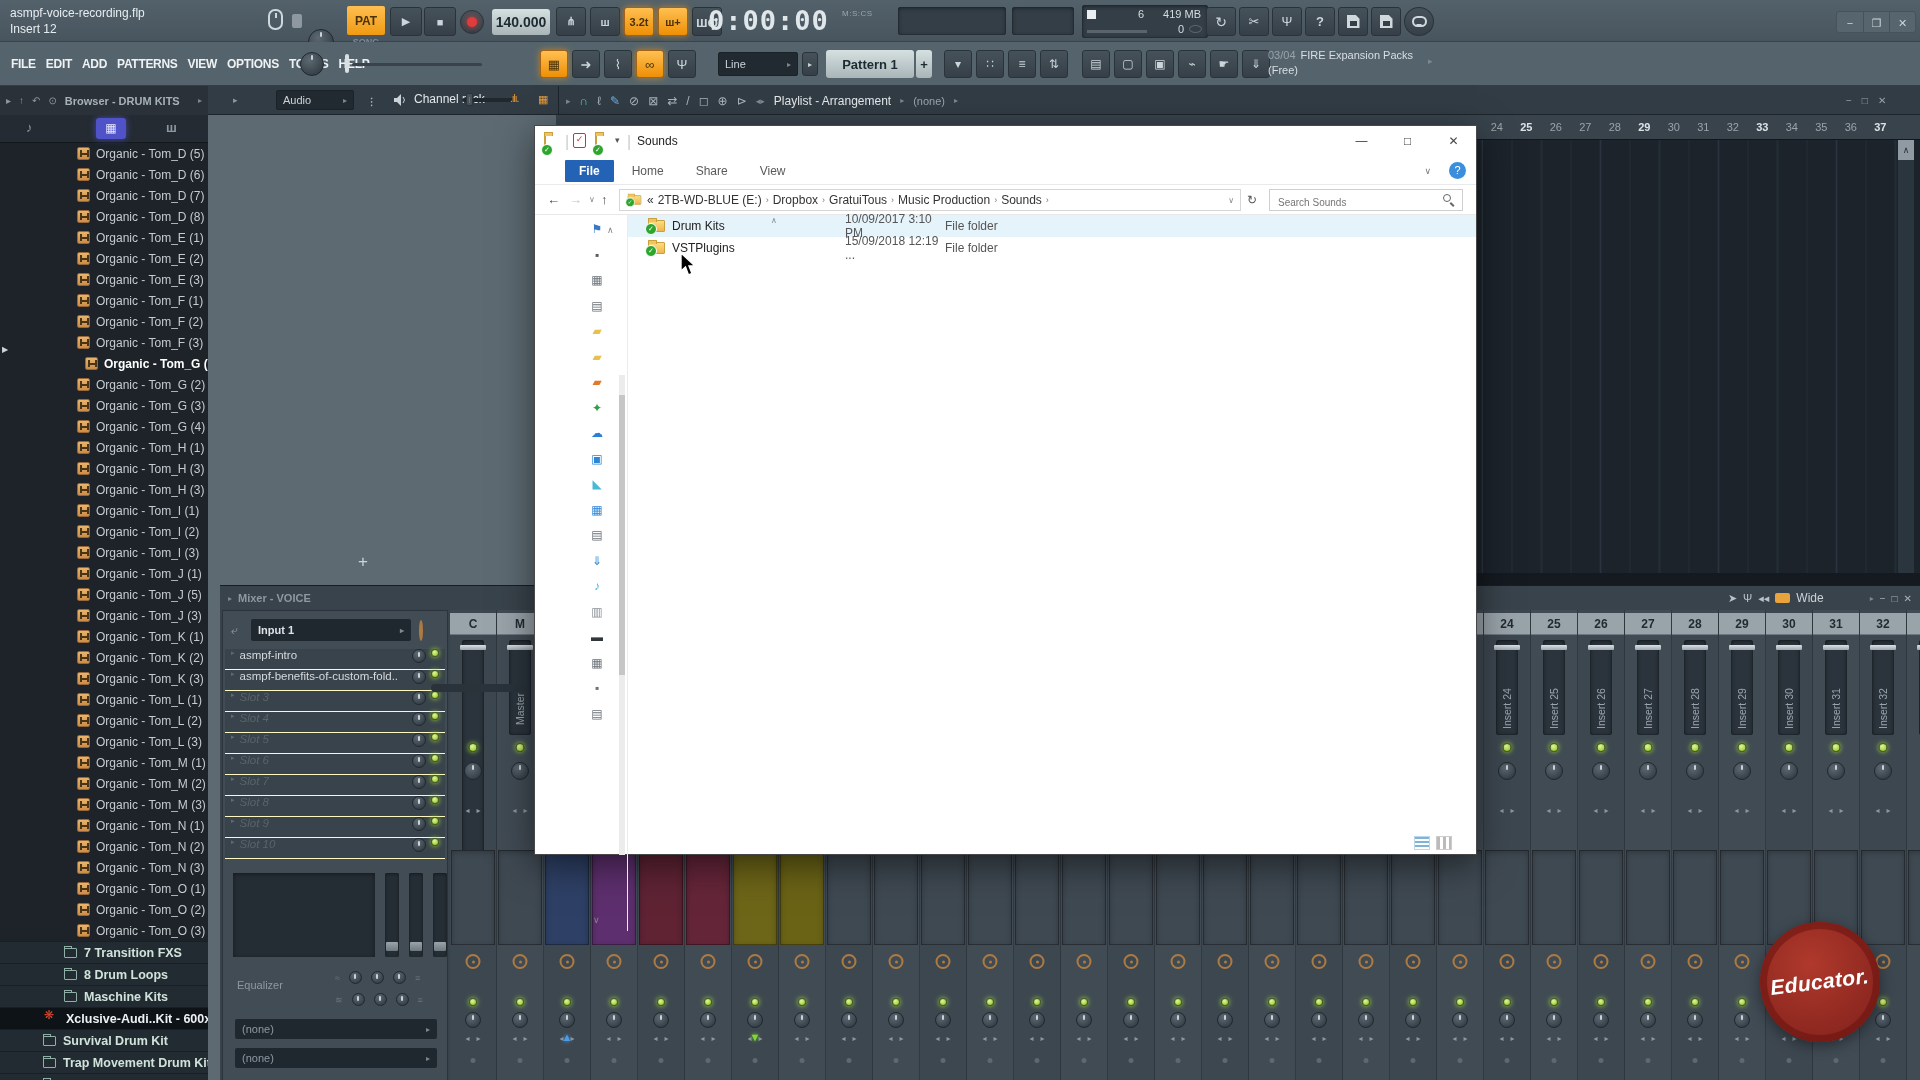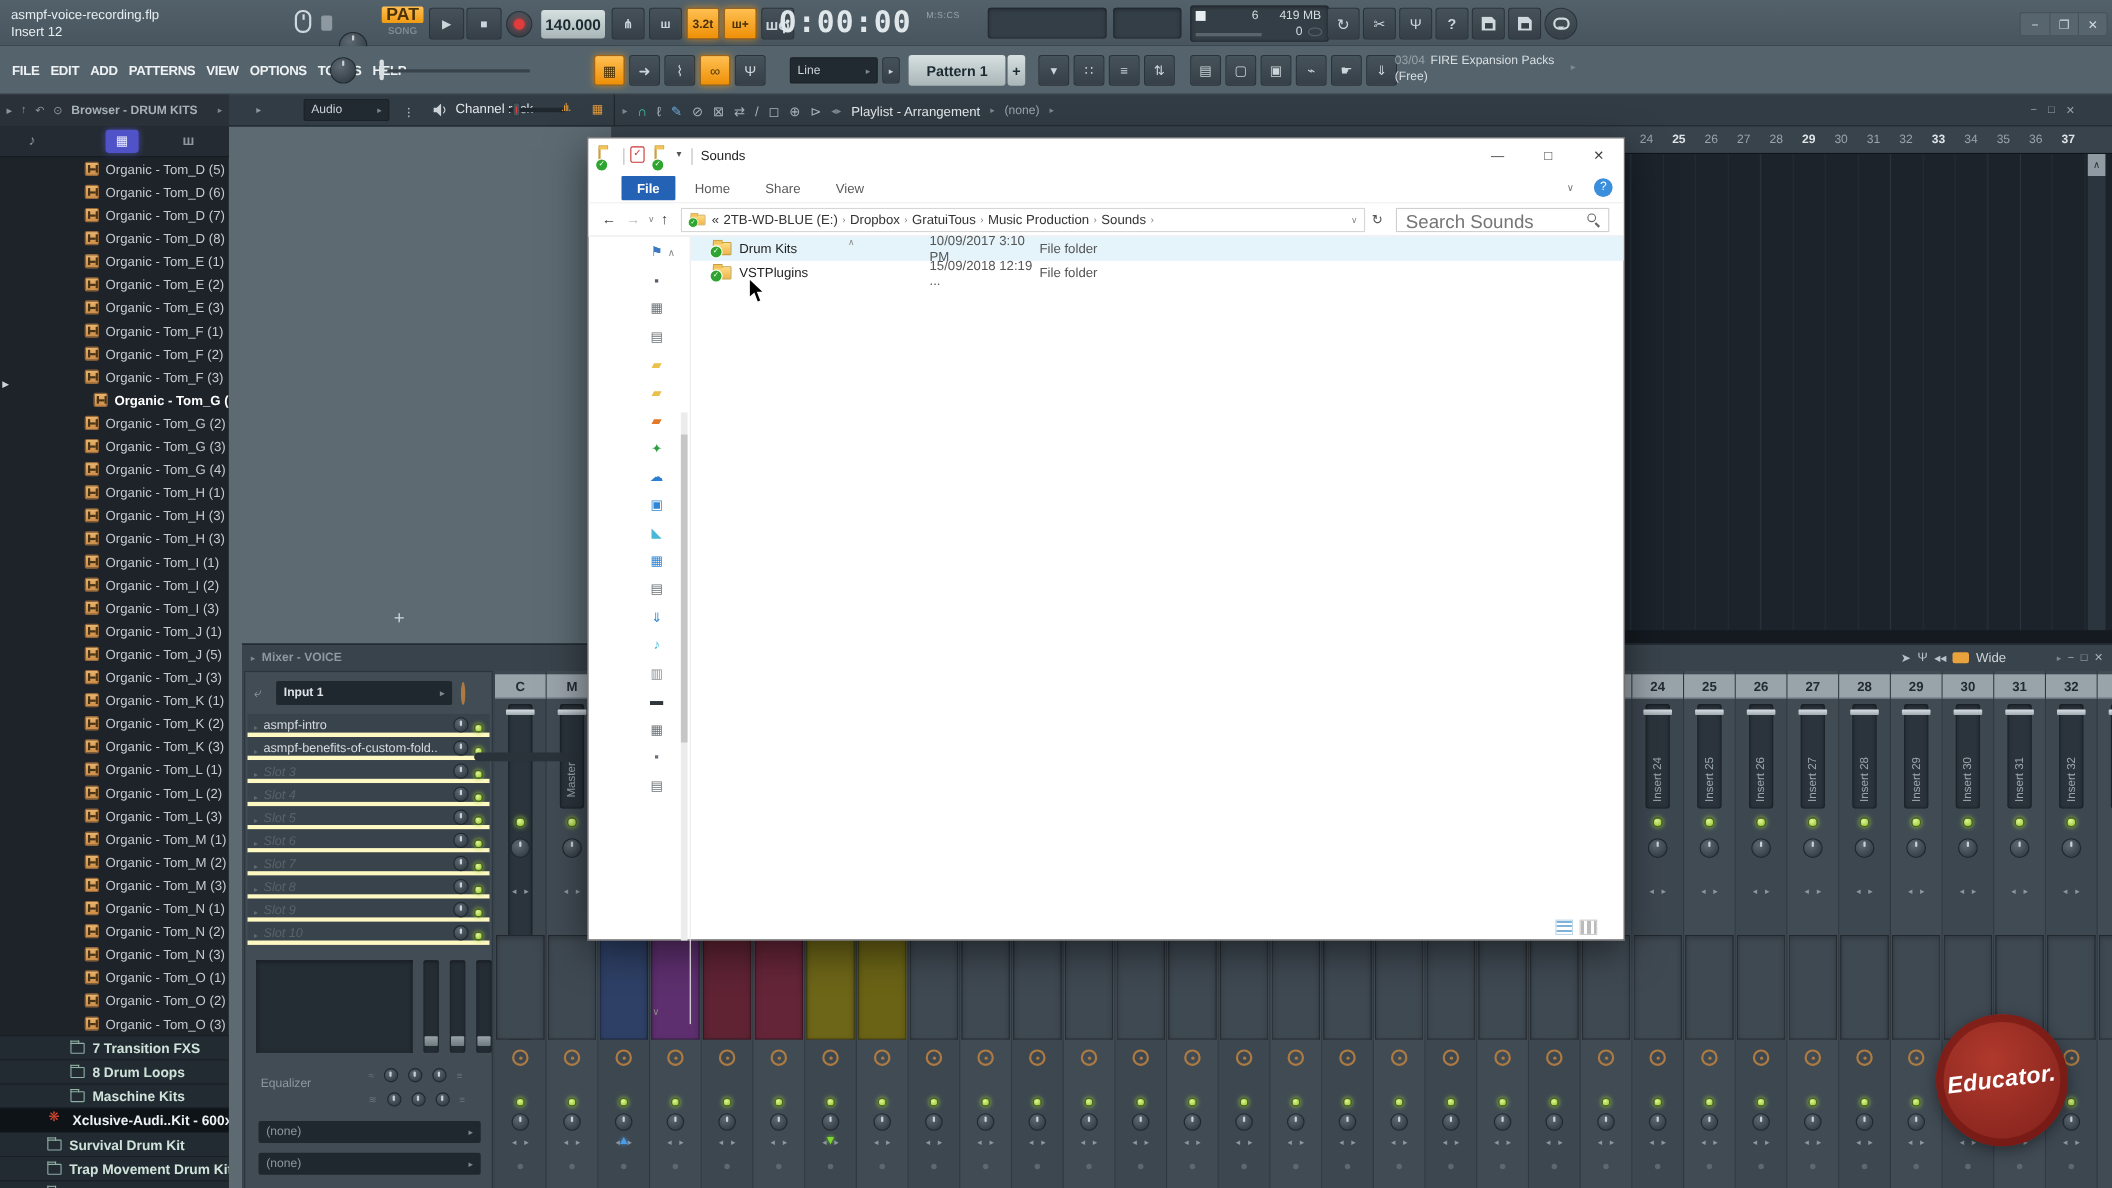--- a/index.html
+++ b/index.html
@@ -13,21 +13,21 @@
   .menubar{left:0;top:42px;width:1920px;height:44px;background:#55646c;border-bottom:1px solid #333d44;}
   .dockbar{left:0;top:86px;width:1920px;height:29px;background:#323c44;border-bottom:1px solid #1d252c;}
   .apptitle div{font-size:12px;color:#e7edf0;line-height:16px;}
   .btn{display:flex;align-items:center;justify-content:center;background:linear-gradient(#46525a,#363f47);border:1px solid #2a333a;border-radius:3px;color:#ccd5da;}
   .btn.on{background:linear-gradient(#ffc052,#ee8f06);color:#4a3206;border-color:#a36312;box-shadow:0 0 7px rgba(255,160,20,.55);}
   .knob{border-radius:50%;background:radial-gradient(circle at 38% 32%,#5d6972,#29323a);border:1px solid #20282f;position:relative;}
   .knob::after{content:"";position:absolute;left:50%;top:2px;width:2px;height:5px;background:#c9d2d7;transform:translateX(-50%);border-radius:1px;}
   .led{width:9px;height:9px;border-radius:50%;background:radial-gradient(circle at 38% 32%,#e2f59a,#8cc222);box-shadow:0 0 5px #9ed63f;border:1px solid #4c651a;}
   .menuitem{font-size:12px;font-weight:bold;color:#eef2f4;padding:0 5px;letter-spacing:-.3px;}
   .lcd{background:#343e46;box-shadow:inset 0 1px 4px #1b2228,inset 0 0 0 1px #2b343b;border-radius:3px;}
-  .pat{width:38px;height:15px;background:linear-gradient(#ffbf51,#f09a12);color:#4a3206;font-size:16px;font-weight:bold;display:flex;align-items:center;justify-content:center;border-radius:2px;}
+  .pat{width:38px;height:29px;background:linear-gradient(#ffbf51,#f09a12);color:#4a3206;font-size:12px;font-weight:bold;display:flex;align-items:center;justify-content:center;border-radius:2px;}
   .song{width:38px;height:14px;color:#7e8991;font-size:9px;font-weight:bold;display:flex;align-items:center;justify-content:center;}
   .bpm{background:linear-gradient(#d6e0e1,#a9b5b7);border-radius:3px;color:#1c2a31;font-size:14px;font-weight:bold;display:flex;align-items:center;justify-content:center;}
   .timebig{font-family:"DejaVu Sans Mono",monospace;font-size:27px;font-weight:bold;color:#dfe7ea;letter-spacing:1px;}
   .timeunit{font-size:8px;color:#9ba6ad;letter-spacing:.5px;}
   .winpill{background:#57656e;border:1px solid #46535b;border-radius:3px;display:flex;}
   .winpill span{width:26px;text-align:center;font-size:11px;color:#cdd5da;line-height:22px;border-left:1px solid #46535b;}
   .winpill span:first-child{border-left:none;}
   .ico-floppy{width:13px;height:13px;background:#cfd8dd;clip-path:polygon(0 0,72% 0,100% 28%,100% 100%,0 100%);position:relative;}
   .ico-floppy::after{content:"";position:absolute;left:3px;bottom:2px;width:7px;height:5px;background:#363f47;}
   .ico-chat{width:15px;height:11px;border:2px solid #cfd8dd;border-radius:6px;position:relative;}
@@ -77,21 +77,21 @@
   .pl-scroll .up{height:20px;background:#8f9aa2;color:#2c3137;font-size:9px;text-align:center;line-height:20px;}
   .pl-bot{position:absolute;left:0;top:458px;width:100%;height:12px;background:#141a20;}
 
   
   .mixer{left:220px;top:585px;width:1700px;height:495px;background:#39434b;border-top:1px solid #171e24;z-index:10;overflow:hidden;}
   .mixhead{position:absolute;left:0;top:0;width:100%;height:24px;}
   .mixtitle{font-size:11px;color:#8d98a0;font-weight:bold;}
   .mpanel{position:absolute;left:2px;top:24px;width:226px;height:471px;background:#414c54;border:1px solid #2b343c;}
   .mselect{background:#20282f;border-radius:2px;color:#dde3e7;font-size:11px;font-weight:bold;display:flex;align-items:center;padding:0 7px;}
   .mselect .car{margin-left:auto;color:#7d8890;font-size:8px;}
-  .mslot{height:21px;display:flex;align-items:flex-end;gap:5px;padding:0 6px;background:#39434b;border-bottom:4px solid #fef9c3;}
+  .mslot{height:21px;display:flex;align-items:flex-start;gap:5px;padding:0 6px;background:#39434b;border-bottom:1px solid #fef9c3;}
   .mslot .tri{color:#5f6a72;font-size:7px;}
   .mslot .mlab{flex:1;font-size:11.5px;color:#d5dade;white-space:nowrap;overflow:hidden;}
   .mslot.dim .mlab{color:#58636b;font-style:italic;}
   .mslot .knob{width:14px;height:14px;flex:none;}
   .mslot .led{width:8px;height:8px;flex:none;}
   .clkico{width:15px;height:15px;border:2px solid #c08440;border-radius:50%;position:relative;opacity:.85;}
   .clkico::after{content:"";position:absolute;left:50%;top:50%;width:3px;height:3px;background:#c08440;border-radius:50%;transform:translate(-50%,-50%);}
   .strips{position:absolute;left:230px;top:24px;width:1470px;height:471px;display:flex;overflow:hidden;}
   .strip{position:relative;width:47px;flex:none;height:100%;background:#3d4750;border-right:1px solid rgba(0,0,0,.22);}
   .strip:nth-child(even){background:#414b54;}
@@ -119,21 +119,21 @@
   .xtitle .ttl{font-size:12px;color:#222;}
   .xwinbtn{position:absolute;top:0;width:45px;height:30px;text-align:center;line-height:30px;font-size:12px;color:#444;}
   .ribbon{position:absolute;left:0;top:31px;width:100%;height:28px;background:#fff;border-bottom:1px solid #eaeaea;display:flex;align-items:center;}
   .rtab{font-size:12px;color:#5a5a5a;padding:4px 14px;}
   .rtab.file{background:#2462b5;color:#fff;font-weight:bold;border-radius:1px;}
   .addr{position:absolute;left:0;top:59px;width:100%;height:30px;background:#fff;border-bottom:1px solid #e8e8e8;}
   .navglyph{font-size:13px;color:#555;}
   .crumbbox{position:absolute;left:84px;top:4px;width:622px;height:22px;border:1px solid #d6d6d6;display:flex;align-items:center;padding:0 6px;gap:4px;background:#fff;}
   .crumb{display:flex;align-items:center;gap:4px;font-size:12px;color:#333;white-space:nowrap;}
   .crumb .sep{color:#777;font-size:9px;}
-  .searchbox{position:absolute;left:734px;top:4px;width:194px;height:22px;border:1px solid #cfcfcf;font-size:17px;color:#555;padding:4px 22px 0 8px;outline:none;}
+  .searchbox{position:absolute;left:734px;top:4px;width:194px;height:22px;border:1px solid #cfcfcf;font-size:10px;color:#555;padding:4px 22px 0 8px;outline:none;}
   .maglass{position:absolute;left:908px;top:9px;width:8px;height:8px;border:1.5px solid #666;border-radius:50%;}
   .maglass::after{content:"";position:absolute;left:7px;top:7px;width:5px;height:1.5px;background:#666;transform:rotate(45deg);transform-origin:0 0;}
   .navstrip{position:absolute;left:0;top:89px;width:93px;height:716px;border-right:1px solid #ececec;}
   .navicons{position:absolute;left:56px;top:8px;display:flex;flex-direction:column;gap:13.5px;align-items:center;}
   .navicons span{font-size:12px;line-height:12px;color:var(--c,#6a6a6a);}
   .navrail{position:absolute;left:84px;top:160px;width:6px;height:480px;background:#ececec;}
   .navrail::after{content:"";position:absolute;left:0;top:20px;width:6px;height:280px;background:#c6c6c6;}
   .xcontent{position:absolute;left:93px;top:89px;right:0;height:716px;}
   .fhead{display:flex;align-items:center;height:28px;color:#445;font-size:12px;border-bottom:1px solid #f3f3f3;}
   .fhead span{border-right:1px solid #eee;height:18px;line-height:18px;}

